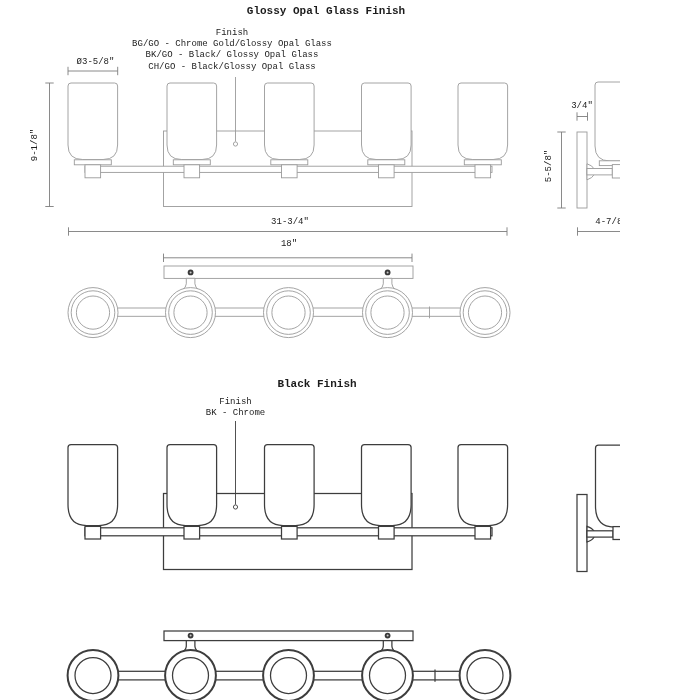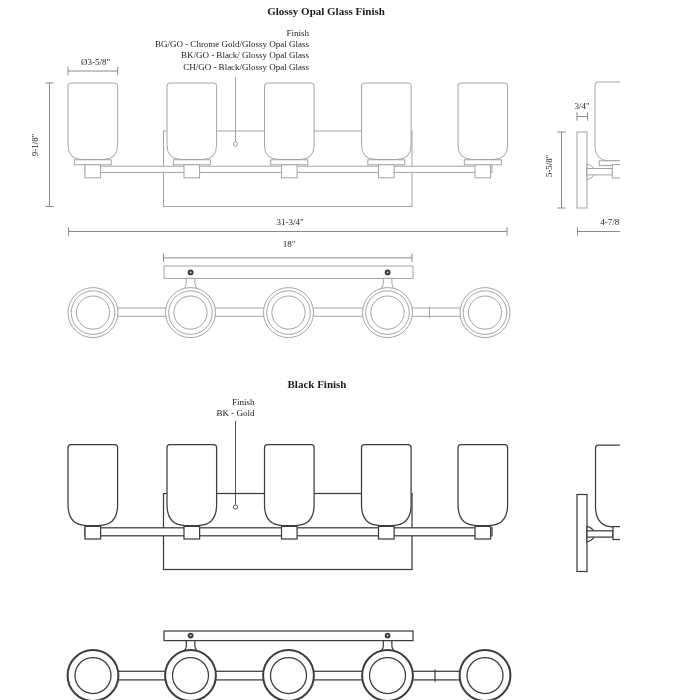--- a/index.html
+++ b/index.html
@@ -1,34 +1,34 @@
 <!DOCTYPE html>
 <html style="--page_bg: #ffffff; --line_light: #9a9a9a; --line_dark: #3d3d3d; --dim_line: #7d7d7d; --text: #1c1c1c; --screw_fill: #3a3a3a;"><head>
 <meta charset="utf-8">
 <style>
   html,body { margin:0; padding:0; background:var(--page_bg,#fff); }
   #stage { position:relative; width:620px; height:700px; background:var(--page_bg,#fff);
-           font-family:Liberation Serif, serif; overflow:hidden; }
+           font-family:Liberation Mono, monospace; overflow:hidden; }
   svg { position:absolute; left:0; top:0; }
 
   
   .opal  { stroke:var(--line_light,#9a9a9a); stroke-width:0.9; fill:none; }
   .blackf{ stroke:var(--line_dark,#3d3d3d);  stroke-width:1.25; fill:none; }
   .dims  { stroke:var(--dim_line,#7d7d7d);   stroke-width:0.9; fill:none; }
   .fw  { fill:#ffffff; }
   .thick { stroke-width:2; }
   .screw { fill:var(--screw_fill,#3a3a3a); stroke:none; }
   .screwc{ fill:#c9c9c9; stroke:none; }
 
   
   .lbl { position:absolute; transform:translateX(-50%); white-space:nowrap;
          color:var(--text,#1c1c1c); font-size:9px; line-height:10px; }
   .lbl-v { transform:translate(-50%,-50%) rotate(-90deg); }
   .title { font-size:11px; font-weight:bold; }
-  .finish-block { text-align:right; font-size:9px; line-height:11.4px; }
+  .finish-block { text-align:center; font-size:9px; line-height:11.4px; }
 </style>
 </head>
 <body>
 
 <div id="stage">
 
   <svg width="700" height="700" viewBox="0 0 700 700">
     <defs>
       <path id="shadeA" d="M0,3 Q0,0 3,0 H46.6 Q49.6,0 49.6,3 V62 Q49.6,76.5 35.1,76.5 H14.5 Q0,76.5 0,62 Z"></path>
       <rect id="rimA" width="37" height="5"></rect>
@@ -190,16 +190,16 @@
   <div class="lbl" style="left:290px; top:217px;">31-3/4"</div>
   <div class="lbl" style="left:289px; top:239px;">18"</div>
   <div class="lbl" style="left:582px; top:100.5px;">3/4"</div>
   <div class="lbl lbl-v" style="left:548.5px; top:165.5px;">5-5/8"</div>
   <div class="lbl" style="left:611.5px; top:216.5px;">4-7/8"</div>
 
   <div class="lbl title" style="left:317px; top:378.5px;">Black Finish</div>
 
   <div class="lbl finish-block" style="left:235.5px; top:397px;">
     <div>Finish</div>
-    <div>BK - Gold</div>
+    <div>BK - Chrome</div>
   </div>
 
 </div>
 
 </body></html>

